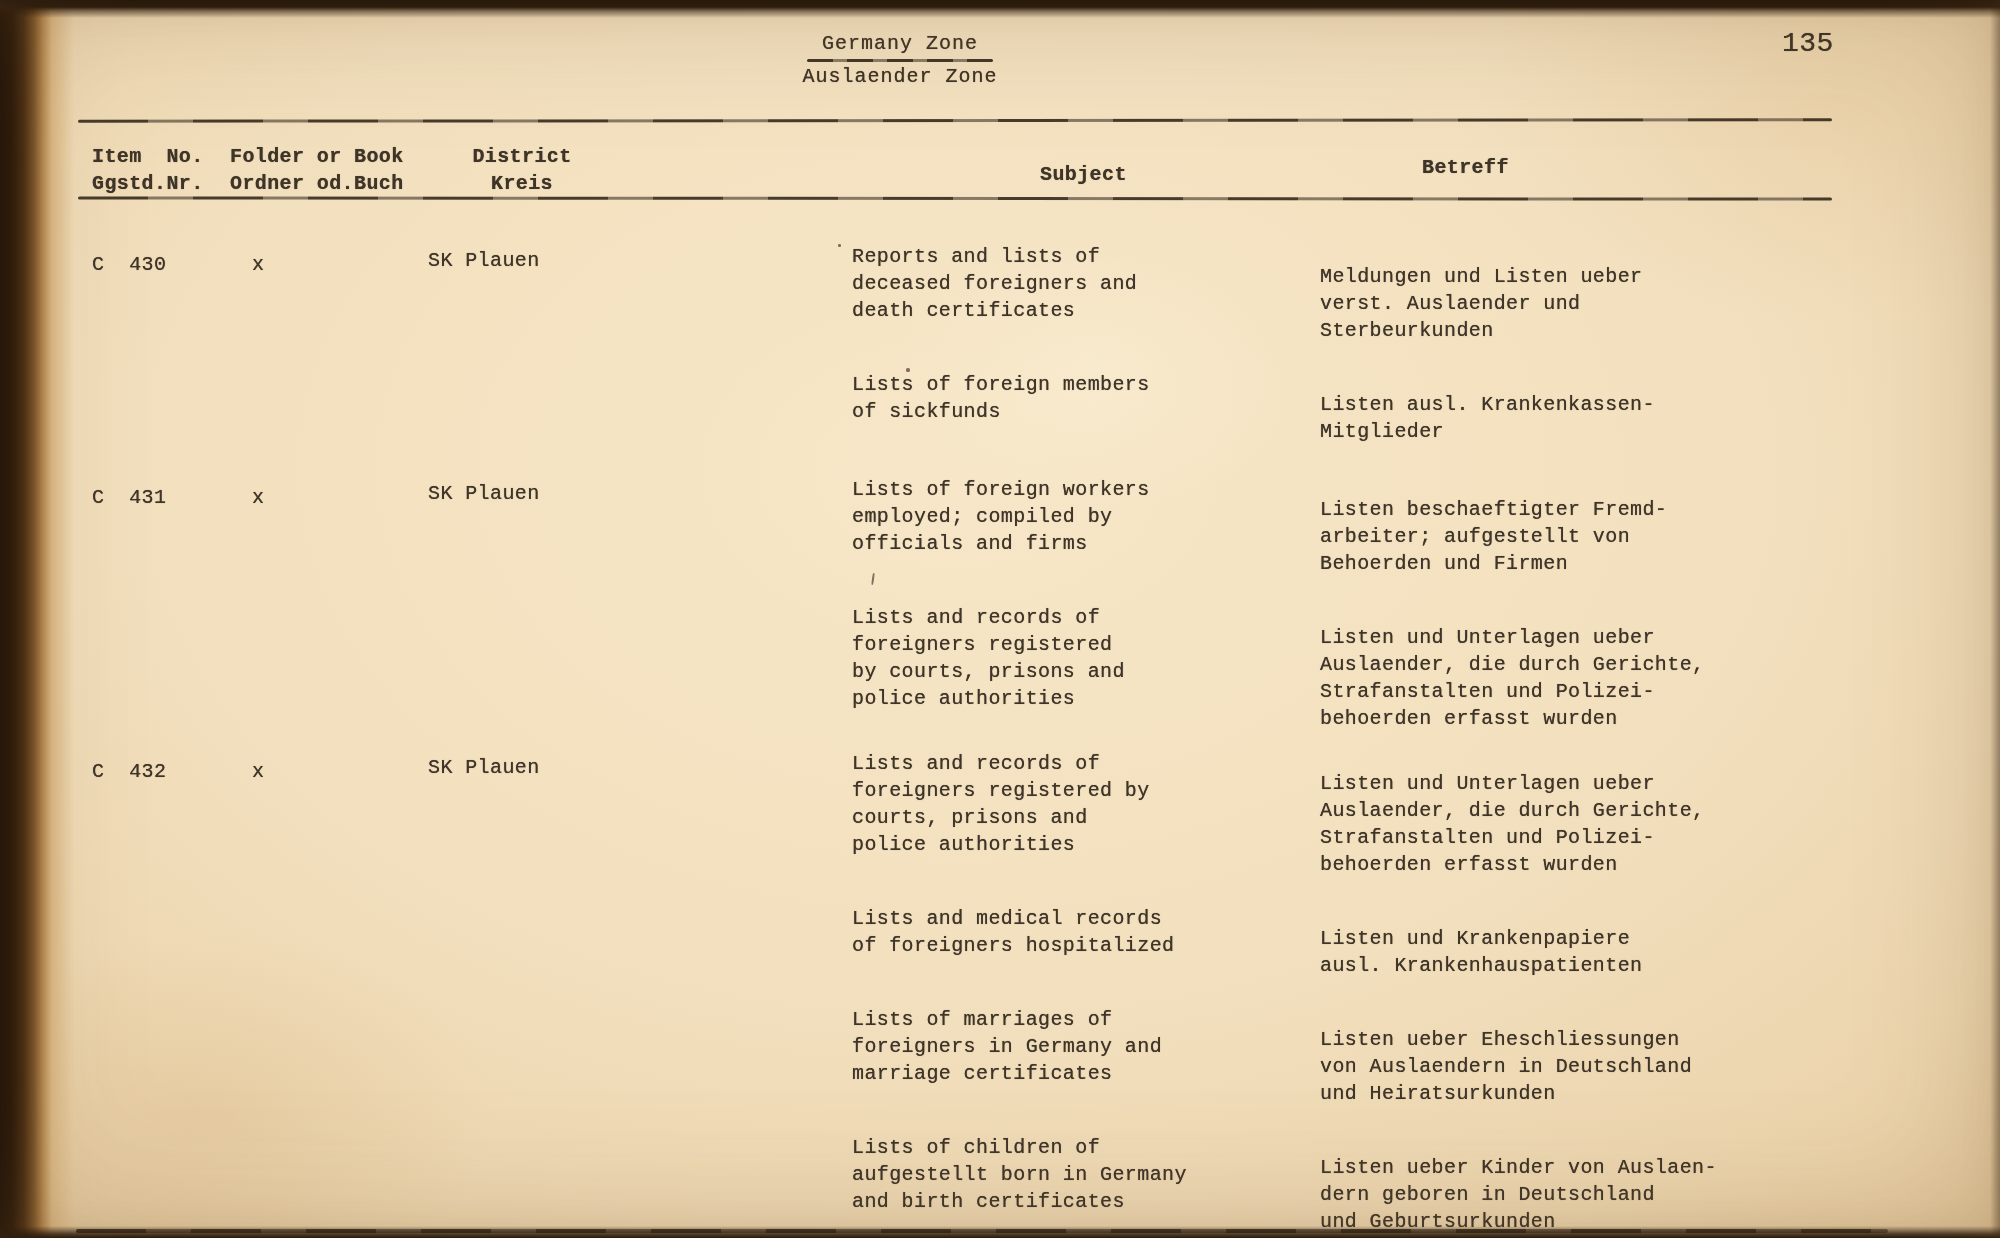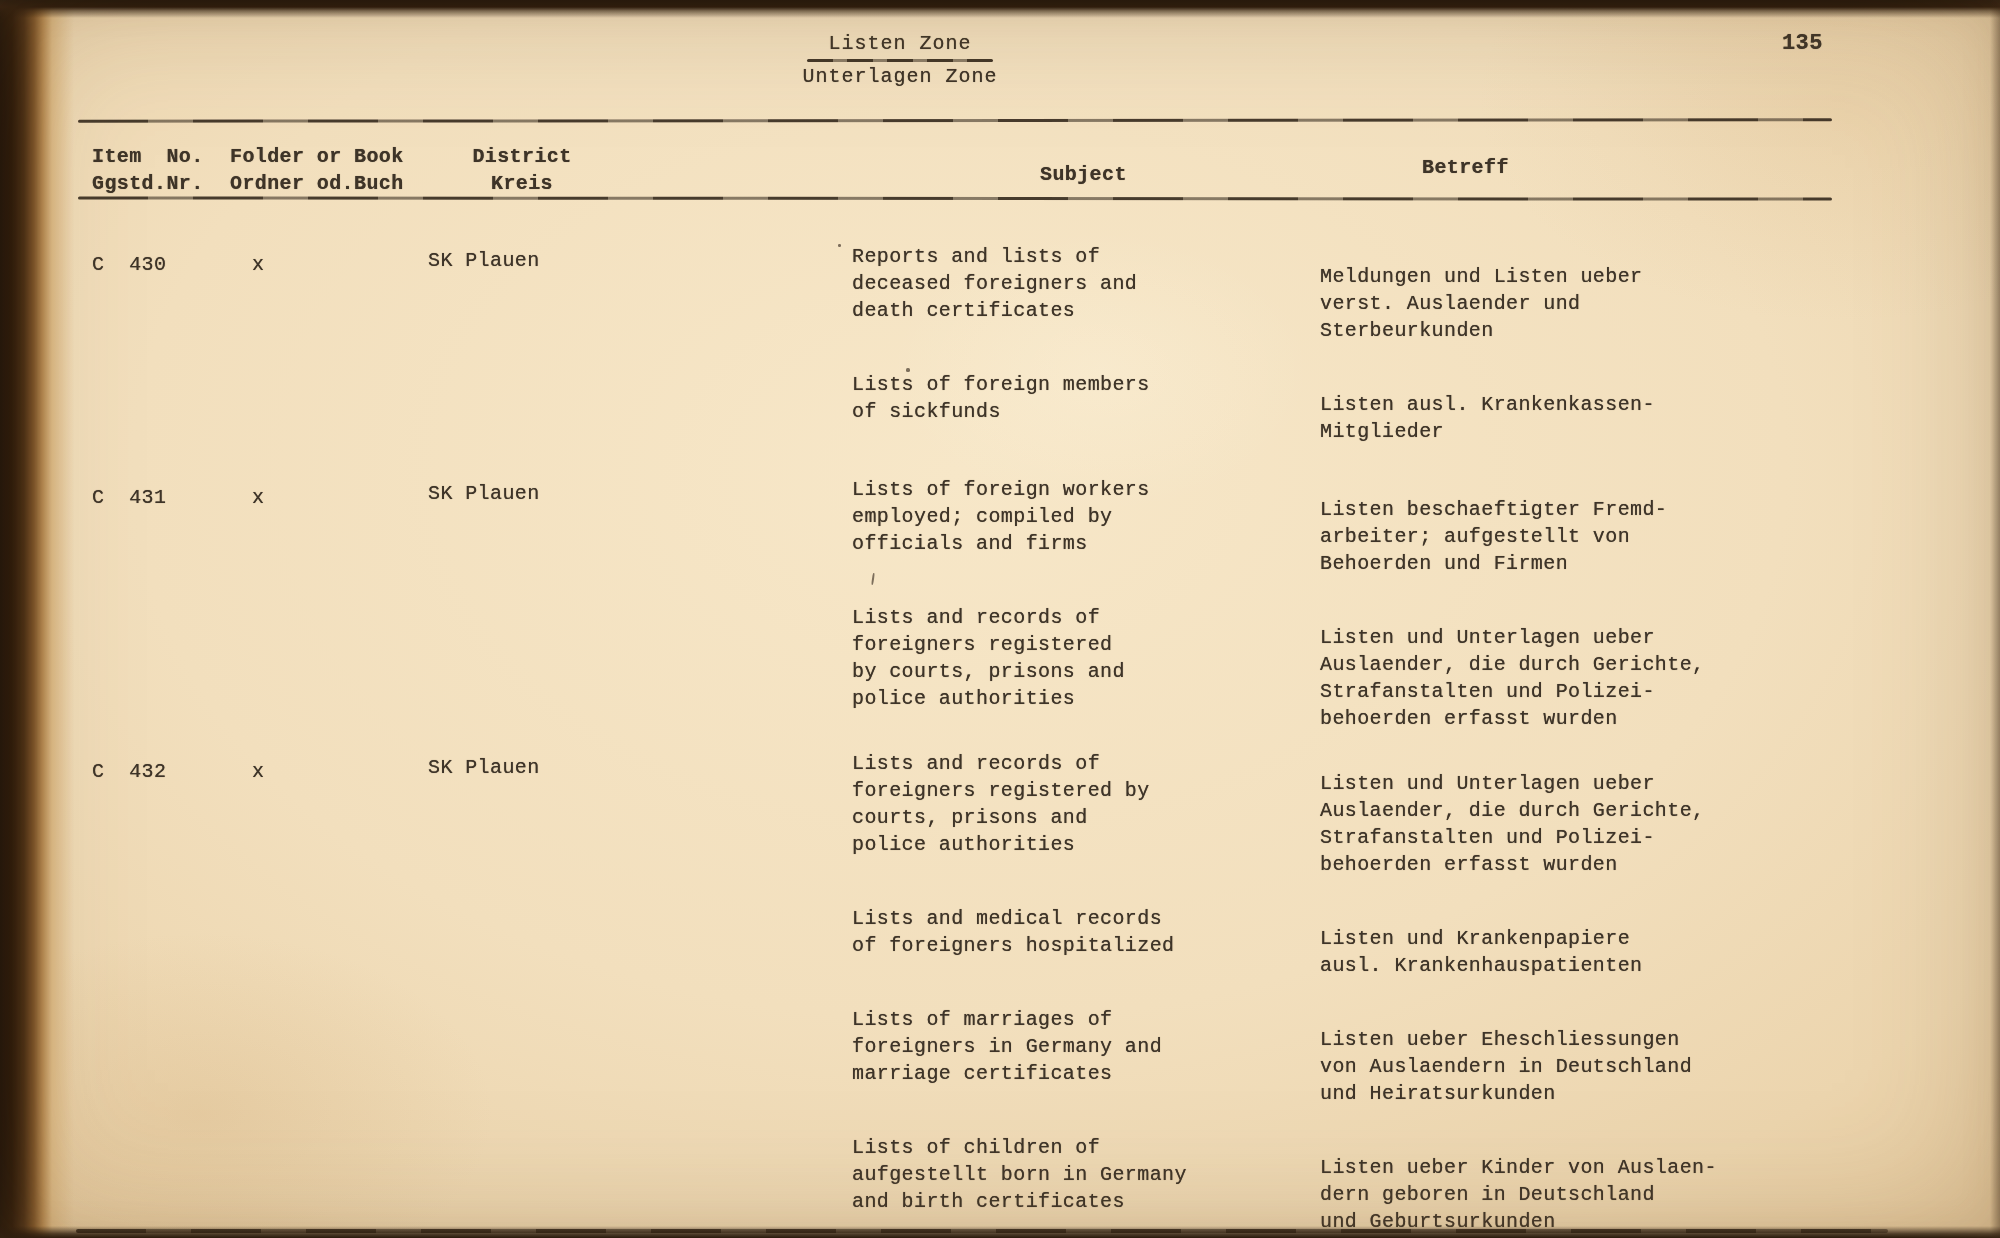--- a/index.html
+++ b/index.html
@@ -20,21 +20,21 @@
   .edge-top{left:0;right:0;top:0;height:18px;
     background:linear-gradient(180deg,#170d06 0,#211207 7px,rgba(33,18,7,.55) 11px,rgba(33,18,7,0) 18px);}
   .edge-bottom{left:0;right:0;bottom:0;height:12px;
     background:linear-gradient(0deg,#190e06 0,rgba(25,14,6,.78) 4px,rgba(25,14,6,0) 12px);}
   .edge-right{top:0;bottom:0;right:0;width:10px;
     background:linear-gradient(270deg,rgba(35,20,10,.40),rgba(35,20,10,0));}
 
   .tw{color:#3e3428;font-size:20px;line-height:27px;letter-spacing:.4px;
       white-space:pre-wrap;text-shadow:0 0 .7px rgba(62,52,40,.85);}
 
-  .page-number{position:absolute;left:1782px;top:30px;font-size:22px;font-weight:bold;}
+  .page-number{position:absolute;left:1782px;top:30px;font-size:28px;}
   .title-block{position:absolute;left:790px;top:30px;width:220px;text-align:center;}
   .title-en{letter-spacing:1px;}
   .title-underline{margin:2px auto 1px auto;width:186px;height:3px;border-radius:2px;
     background:repeating-linear-gradient(90deg,rgba(56,45,32,.95) 0 26px,rgba(56,45,32,.55) 26px 40px);}
   .title-de{letter-spacing:1px;}
 
   .rule{position:absolute;height:3px;border-radius:2px;
     background:repeating-linear-gradient(90deg,rgba(56,45,32,.92) 0 70px,rgba(56,45,32,.58) 70px 115px);}
   .rule-top{top:119px;left:78px;width:1754px;transform:rotate(-.05deg);}
   .rule-mid{top:197px;left:78px;width:1754px;transform:rotate(.04deg);}
@@ -66,23 +66,23 @@
 </style>
 </head>
 <body>
 
 <div class="scan">
   <div class="paper">
 
     <div class="tw page-number">135</div>
 
     <div class="title-block">
-      <div class="tw title-en">Listen Zone</div>
+      <div class="tw title-en">Germany Zone</div>
       <div class="title-underline"></div>
-      <div class="tw title-de">Unterlagen Zone</div>
+      <div class="tw title-de">Auslaender Zone</div>
     </div>
 
     <div class="rule rule-top"></div>
 
     <div class="thead">
       <div class="tw th th-item">Item  No.
 Ggstd.Nr.</div>
       <div class="tw th th-folder">Folder or Book
 Ordner od.Buch</div>
       <div class="tw th th-district">District

